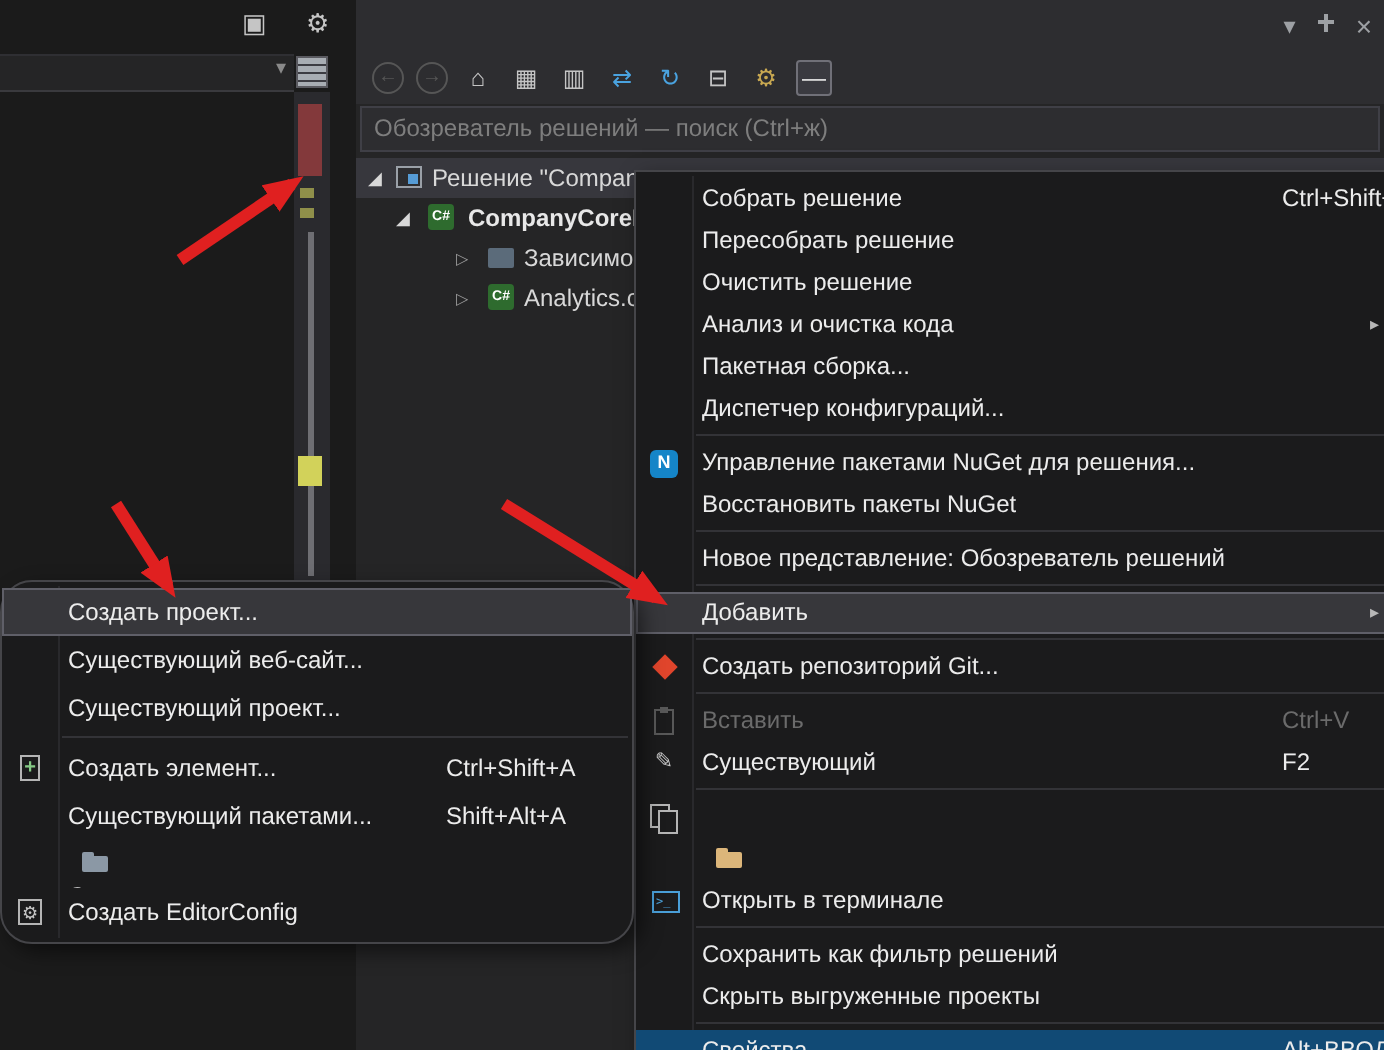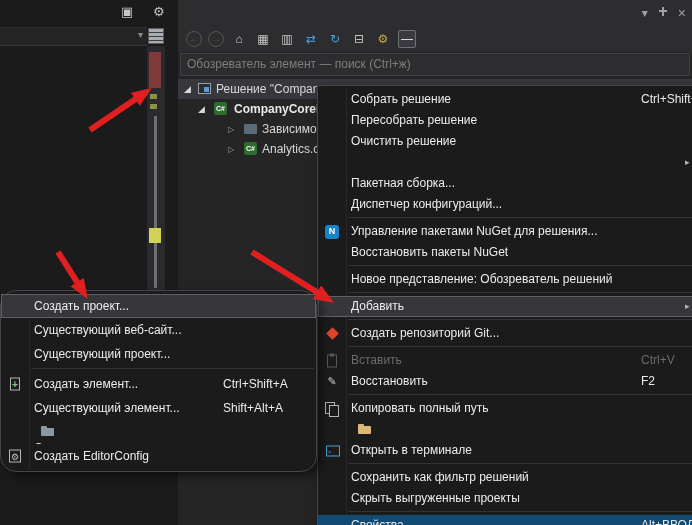--- a/index.html
+++ b/index.html
@@ -123,21 +123,21 @@
         <span class="tb circle disabled">→</span>
         <span class="tb">⌂</span>
         <span class="tb">▦</span>
         <span class="tb">▥</span>
         <span class="tb" style="color: rgb(74, 163, 224);">⇄</span>
         <span class="tb" style="color: rgb(74, 163, 224);">↻</span>
         <span class="tb">⊟</span>
         <span class="tb" style="color: rgb(200, 168, 81);">⚙</span>
         <span class="tb toggled">—</span>
       </div>
-    <div id="search-box">Обозреватель элемент — поиск (Ctrl+ж)</div>
+    <div id="search-box">Обозреватель решений — поиск (Ctrl+ж)</div>
     <div id="tree">
       <div class="tree-row selected">
         <span class="twisty exp" style="left:6px">◢</span>
         <span class="sol-icon" style="left:20px"></span>
         <span class="tree-label" style="left:38px">Решение "Compan</span>
       </div>
       <div class="tree-row">
         <span class="twisty exp" style="left:20px">◢</span>
         <span class="cs-icon" style="left:36px">C#</span>
         <span class="tree-label bold" style="left:56px">CompanyCoreL</span>
@@ -152,52 +152,52 @@
         <span class="cs-icon" style="left:66px">C#</span>
         <span class="tree-label" style="left:84px">Analytics.cs</span>
       </div>
     </div>
   </div>
 
   <div id="context-menu" class="menu">
       <div class="menu-item"><span class="mlabel">Собрать решение</span><span class="shortcut">Ctrl+Shift+B</span></div>
       <div class="menu-item"><span class="mlabel">Пересобрать решение</span></div>
       <div class="menu-item"><span class="mlabel">Очистить решение</span></div>
-      <div class="menu-item"><span class="submenu-arrow">▸</span></div>
+      <div class="menu-item"><span class="mlabel">Анализ и очистка кода</span><span class="submenu-arrow">▸</span></div>
       <div class="menu-item"><span class="mlabel">Пакетная сборка...</span></div>
       <div class="menu-item"><span class="mlabel">Диспетчер конфигураций...</span></div>
       <div class="msep"></div>
       <div class="menu-item"><span class="gutter-icon ic-nuget-icon">N</span><span class="mlabel">Управление пакетами NuGet для решения...</span></div>
       <div class="menu-item"><span class="mlabel">Восстановить пакеты NuGet</span></div>
       <div class="msep"></div>
       <div class="menu-item"><span class="mlabel">Новое представление: Обозреватель решений</span></div>
       <div class="msep"></div>
       <div class="menu-item highlighted"><span class="mlabel">Добавить</span><span class="submenu-arrow">▸</span></div>
       <div class="msep"></div>
       <div class="menu-item"><span class="gutter-icon ic-git-icon"></span><span class="mlabel">Создать репозиторий Git...</span></div>
       <div class="msep"></div>
       <div class="menu-item disabled"><span class="gutter-icon ic-paste-icon"></span><span class="mlabel">Вставить</span><span class="shortcut">Ctrl+V</span></div>
-      <div class="menu-item"><span class="gutter-icon ic-rename-icon">✎</span><span class="mlabel">Восстановить</span><span class="shortcut">F2</span></div>
-      <div class="msep"></div>
-      <div class="menu-item"><span class="gutter-icon ic-copy-path-icon"></span><span class="mlabel">Копировать полный путь</span></div>
+      <div class="menu-item"><span class="gutter-icon ic-rename-icon">✎</span><span class="mlabel">Существующий</span><span class="shortcut">F2</span></div>
+      <div class="msep"></div>
+      <div class="menu-item"><span class="gutter-icon ic-copy-path-icon"></span></div>
       <div class="menu-item"><span class="gutter-icon ic-folder-explorer-icon folder"></span><span class="mlabel">Открыть папку в проводнике</span></div>
       <div class="menu-item"><span class="gutter-icon ic-terminal-icon">&gt;_</span><span class="mlabel">Открыть в терминале</span></div>
       <div class="msep"></div>
       <div class="menu-item"><span class="mlabel">Сохранить как фильтр решений</span></div>
       <div class="menu-item"><span class="mlabel">Скрыть выгруженные проекты</span></div>
       <div class="msep"></div>
       <div class="menu-item selected"><span class="mlabel">Свойства</span><span class="shortcut">Alt+ВВОД</span></div>
     </div>
   <div id="add-submenu" class="menu">
       <div class="menu-item highlighted"><span class="mlabel">Создать проект...</span></div>
       <div class="menu-item"><span class="mlabel">Существующий веб-сайт...</span></div>
       <div class="menu-item"><span class="mlabel">Существующий проект...</span></div>
       <div class="msep"></div>
       <div class="menu-item"><span class="gutter-icon ic-new-item-icon">+</span><span class="mlabel">Создать элемент...</span><span class="shortcut">Ctrl+Shift+A</span></div>
-      <div class="menu-item"><span class="mlabel">Существующий элемент...</span><span class="shortcut">Shift+Alt+A</span></div>
+      <div class="menu-item"><span class="mlabel">Существующий пакетами...</span><span class="shortcut">Shift+Alt+A</span></div>
       <div class="menu-item"><span class="gutter-icon ic-solution-folder-icon folder"></span><span class="mlabel">Создать папку решения</span></div>
       <div class="menu-item"><span class="gutter-icon ic-editorconfig-icon">⚙</span><span class="mlabel">Создать EditorConfig</span></div>
     </div>
 
   <svg id="arrows" width="692" height="525">
     <defs>
       <marker id="ah" markerUnits="userSpaceOnUse" markerWidth="20" markerHeight="16" refX="13" refY="8" orient="auto">
         <polygon class="arrow-head" points="0,0 20,8 0,16" fill="#e02020"></polygon>
       </marker>
     </defs>

